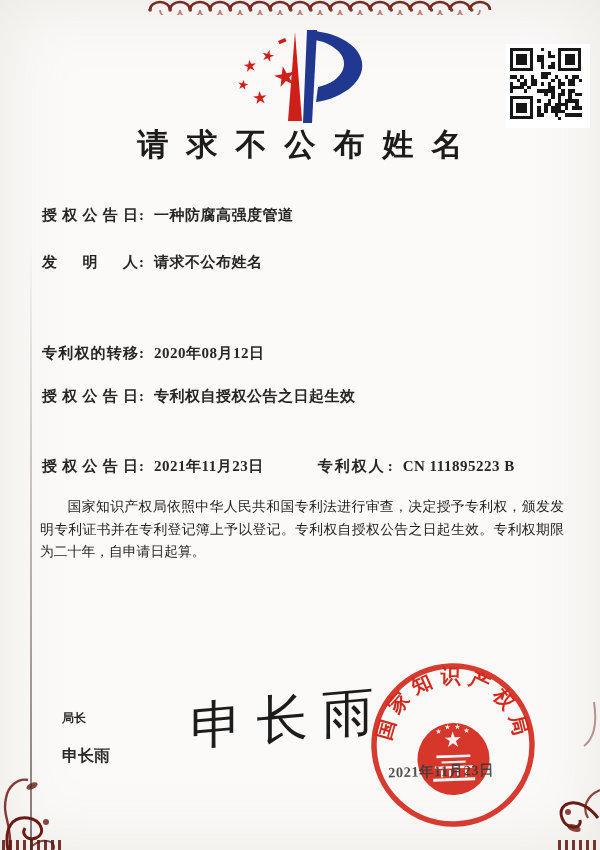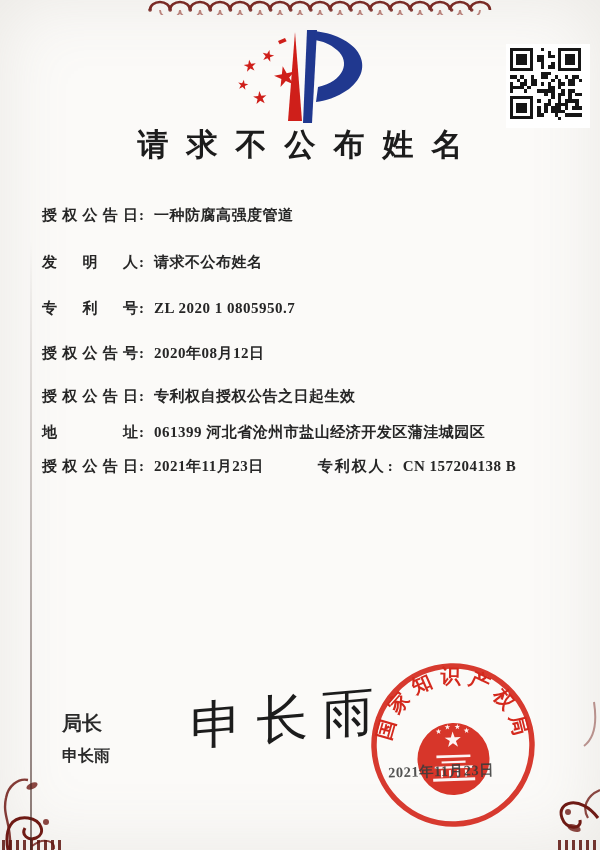--- a/index.html
+++ b/index.html
@@ -32,21 +32,21 @@
   .flabel{display:inline-block;width:96px;text-align:justify;text-align-last:justify;}
   .fcolon{margin:0 10px 0 1px;}
   .fvalue{letter-spacing:.5px;}
   .grant-group2{margin-left:54px;}
   .flabel2{letter-spacing:2px;margin-right:1px;}
   
   .body-text{position:absolute;left:40px;top:496px;width:524px;font-size:13.8px;
     line-height:1.64;color:#1e1e1e;font-weight:500;text-align:justify;}
   .body-text p{margin:0;text-indent:2em;}
   
-  .signer-title{position:absolute;left:62px;top:710px;font-size:20px;font-weight:700;color:#2a2a2a;}
+  .signer-title{position:absolute;left:62px;top:710px;font-size:12px;font-weight:700;color:#2a2a2a;}
   .signer-name{position:absolute;left:62px;top:746px;font-size:16px;font-weight:700;color:#2a2a2a;}
   .signature{position:absolute;left:190px;top:684px;font-size:52px;font-weight:400;color:#1c1c1c;
     letter-spacing:14px;transform:rotate(-5deg) skewX(-5deg);white-space:nowrap;}
   
   .seal{position:absolute;left:368px;top:660px;width:170px;height:170px;transform:rotate(-2deg);z-index:2;}
   .seal-date{position:absolute;left:388px;top:762px;font-size:14.5px;font-weight:700;color:#3b3b3b;
     letter-spacing:.5px;opacity:.88;transform:rotate(-1.5deg);z-index:3;white-space:nowrap;}
   
   .footer{position:absolute;left:0;top:818px;width:100%;text-align:center;font-size:13px;
     color:#3a3a3a;letter-spacing:2px;font-weight:600;}
@@ -215,37 +215,32 @@
   </div>
 
   <h1 class="title">请求不公布姓名</h1>
 
   <div class="row r1">
     <span class="flabel">授权公告日</span><span class="fcolon">:</span><span class="fvalue">一种防腐高强度管道</span>
   </div>
   <div class="row r2">
     <span class="flabel">发明人</span><span class="fcolon">:</span><span class="fvalue">请求不公布姓名</span>
   </div>
-  <div class="row r3">
-    <span class="flabel">专利号</span><span class="fcolon">:</span><span class="fvalue">ZL 2020 1 0805950.7</span>
-  </div>
   <div class="row r4">
-    <span class="flabel">授权公告号</span><span class="fcolon">:</span><span class="fvalue">2020年08月12日</span>
+    <span class="flabel">专利权的转移</span><span class="fcolon">:</span><span class="fvalue">2020年08月12日</span>
   </div>
   <div class="row r5">
     <span class="flabel">授权公告日</span><span class="fcolon">:</span><span class="fvalue">专利权自授权公告之日起生效</span>
   </div>
-  <div class="row r6">
-    <span class="flabel">地址</span><span class="fcolon">:</span><span class="fvalue">061399 河北省沧州市盐山经济开发区蒲洼城园区</span>
-  </div>
   <div class="row r7">
-    <span class="flabel">授权公告日</span><span class="fcolon">:</span><span class="fvalue">2021年11月23日</span><span class="grant-group2"><span class="flabel2">专利权人</span><span class="fcolon">:</span><span class="fvalue">CN 157204138 B</span></span>
+    <span class="flabel">授权公告日</span><span class="fcolon">:</span><span class="fvalue">2021年11月23日</span><span class="grant-group2"><span class="flabel2">专利权人</span><span class="fcolon">:</span><span class="fvalue">CN 111895223 B</span></span>
   </div>
 
   <div class="body-text">
+    <p>国家知识产权局依照中华人民共和国专利法进行审查，决定授予专利权，颁发发明专利证书并在专利登记簿上予以登记。专利权自授权公告之日起生效。专利权期限为二十年，自申请日起算。</p>
   </div>
 
   <div class="signer-title">局长</div>
   <div class="signer-name">申长雨</div>
   <div class="signature">申长雨</div>
 
   <div class="seal">
     <svg width="170" height="170" viewBox="0 0 170 170">
       <defs>
         <path id="sealArc" d="M23,85 A62,62 0 0 1 147,85" fill="none"></path>

